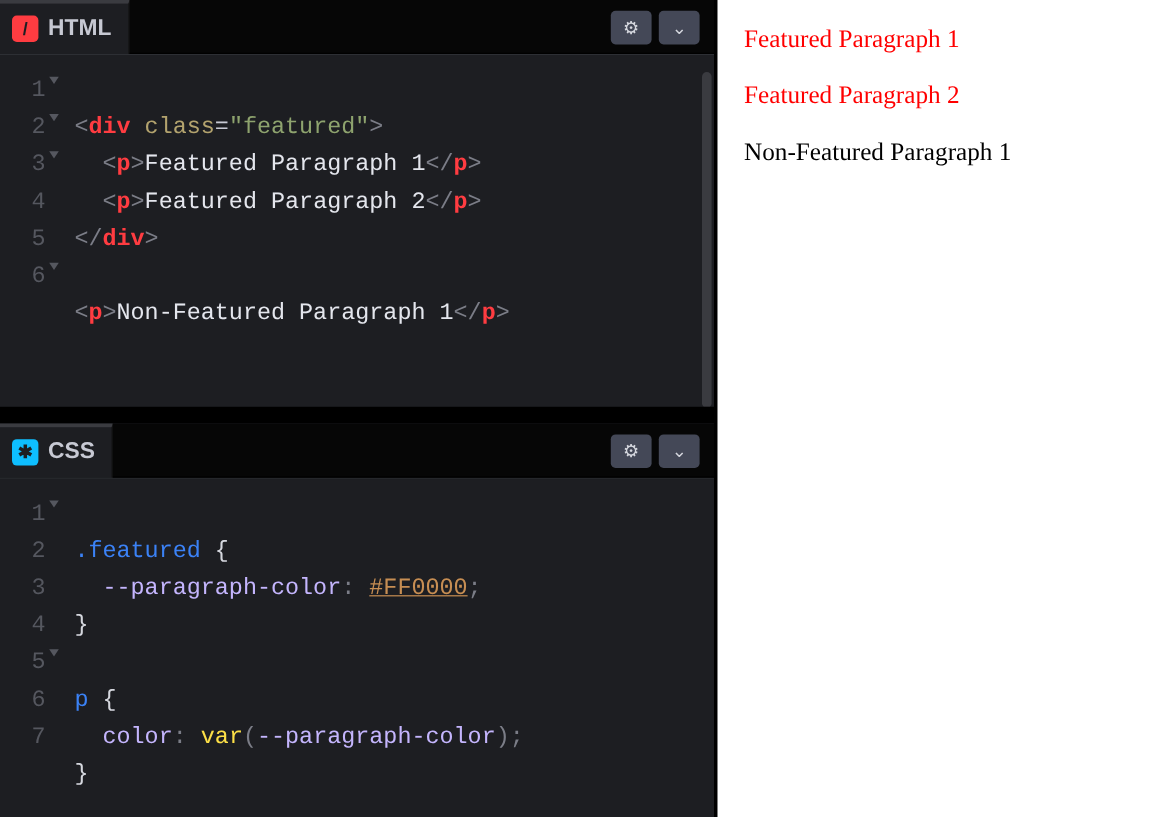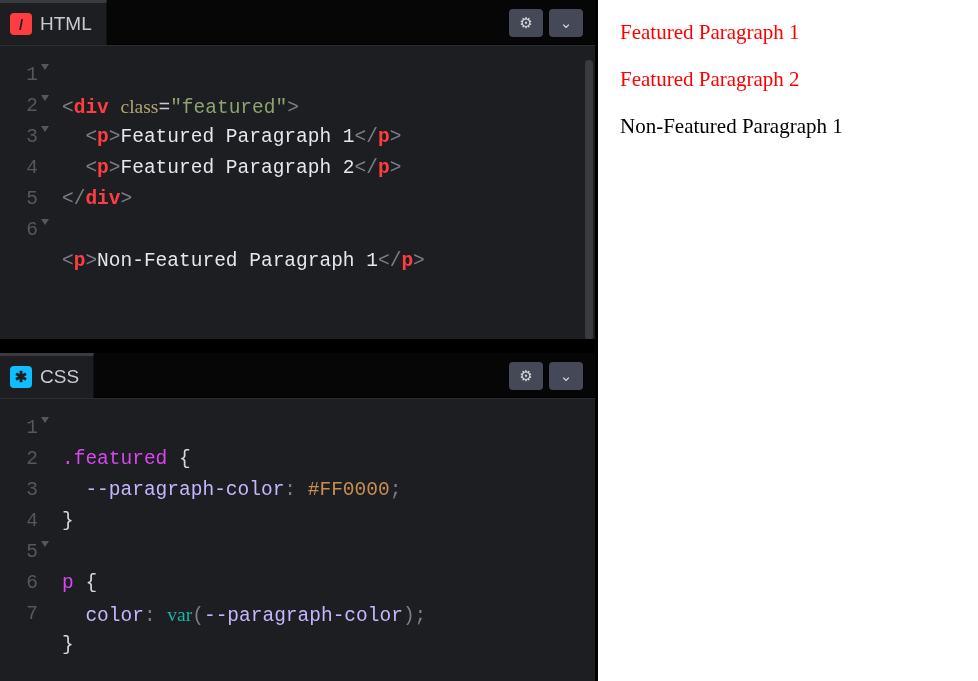--- a/index.html
+++ b/index.html
@@ -53,21 +53,21 @@
     justify-content: center;
     font-size: 15px;
     font-weight: bold;
     color: #1d1e22;
   }
   .lang-icon.html-i { background: #ff3c41; }
   .lang-icon.css-i  { background: #0ebeff; }
   .panel-title {
     color: #c7c9d3;
     font-size: 19px;
-    font-weight: 400;
+    font-weight: 700;
   }
   .panel-tail {
     flex: 1;
     height: 100%;
     background: #060606;
     border-bottom: 1px solid #000;
   }
   .panel-actions {
     position: absolute;
     right: 12px;
@@ -130,29 +130,29 @@
     top: 14px;
     width: 8px;
     background: #3a3b40;
     border-radius: 4px;
   }
   .panel-html .vscroll { height: 280px; }
 
   
   .t-punc   { color: #7b7d87; }
   .t-tag    { color: #ff3c41; font-weight: bold; }
-  .t-attr   { color: #b3a36e; font-family: Liberation Serif, serif; }
+  .t-attr   { color: #b3a36e; }
   .t-op     { color: #c7c9d3; }
   .t-str    { color: #8ea36e; }
   .t-text   { color: #e4e6ed; font-weight: 500;}
-  .t-sel    { color: #d946ef; }
+  .t-sel    { color: #3b82f6; }
   .t-brace  { color: #d5d7de; }
   .t-prop   { color: #c4b5fd; }
-  .t-val    { color: #c78e53; }
-  .t-fn     { color: #14b8a6; font-family: Liberation Serif, serif; }
+  .t-val    { color: #c78e53; text-decoration: underline; }
+  .t-fn     { color: #fde047; }
 
   .preview {
     flex: 1;
     background: #fff;
     padding: 20px 22px;
     font-family: "Times New Roman", Times, serif;
     font-size: 21px;
   }
   .preview p { margin: 0 0 22px 0; }
   .preview .featured p { color: #FF0000; }

